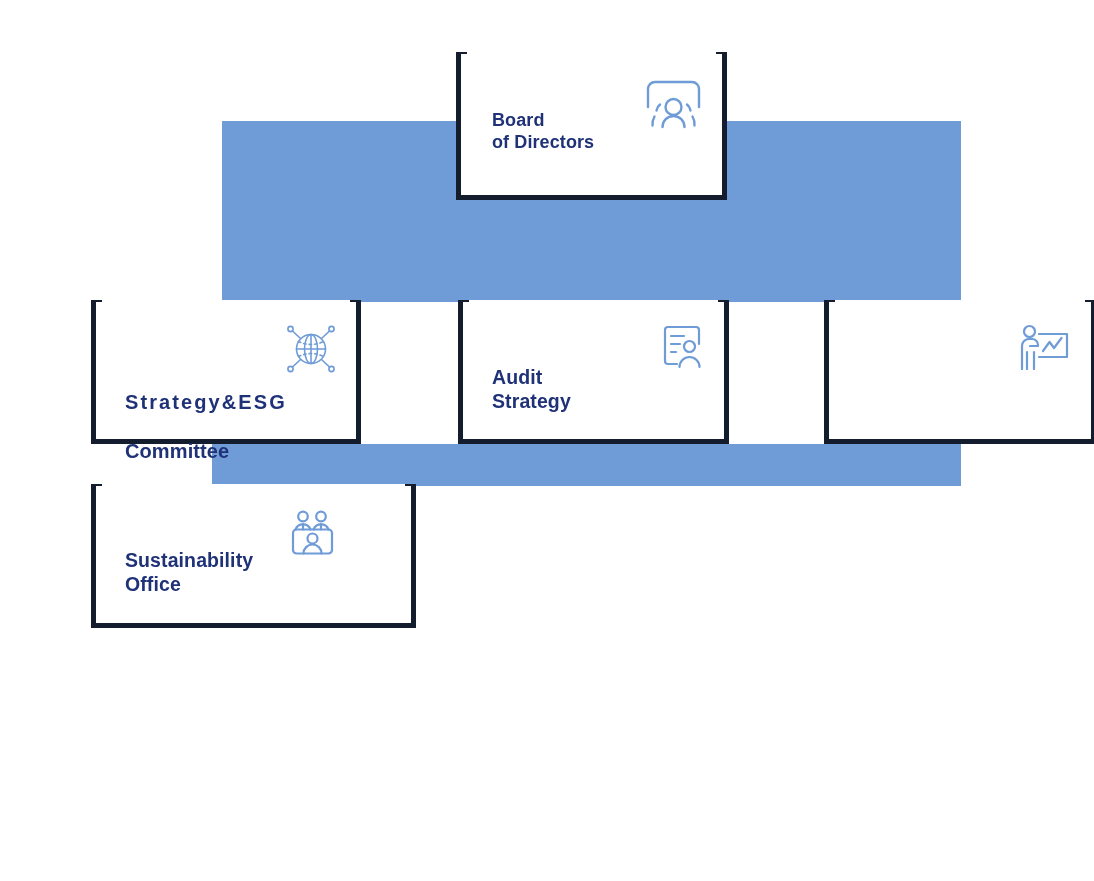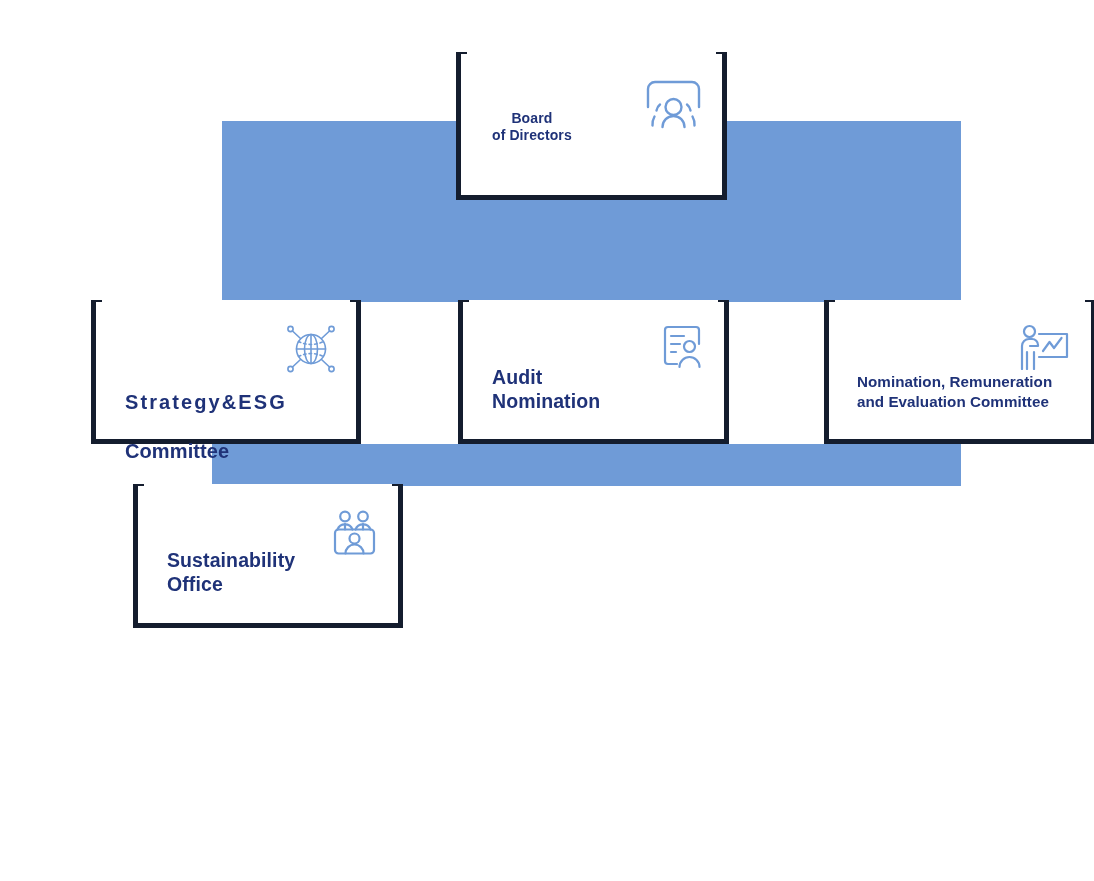--- a/index.html
+++ b/index.html
@@ -76,23 +76,22 @@
     color: #6F9BD7;
   }
   .card-icon svg { display: block; }
 
   
   #card-board {
     left: 456px; top: 52px; width: 271px; height: 148px;
   }
   #card-board .card-title {
     left: 31px; top: 56px;
-    font-size: 14px;
+    font-size: 18px;
     letter-spacing: 0.1px;
-    text-align: center;
   }
   #card-board .card-icon { left: 184px; top: 25px; }
 
   
   #card-strategy {
     left: 91px; top: 300px; width: 270px; height: 144px;
   }
   #card-strategy .card-title {
     left: 29px; top: 64px;
     font-size: 20px;
@@ -119,21 +118,21 @@
   #card-nomination .card-title {
     left: 28px; top: 70px;
     font-size: 15.2px;
     letter-spacing: 0.05px;
     line-height: 1.3;
   }
   #card-nomination .card-icon { left: 189px; top: 22px; }
 
   
   #card-sustainability {
-    left: 91px; top: 484px; width: 270px; height: 144px; margin-left: 42px;
+    left: 91px; top: 484px; width: 325px; height: 144px;
   }
   #card-sustainability .card-title {
     left: 29px; top: 63px;
     font-size: 19.5px;
     letter-spacing: 0.1px;
   }
   #card-sustainability .card-icon { left: 193px; top: 24px; }
 </style>
 </head>
 <body>
@@ -186,38 +185,36 @@
           <circle cx="6.5" cy="7" r="2.6"></circle>
           <circle cx="47.5" cy="47" r="2.6"></circle>
         </svg>
       </div>
     </div>
   </div>
 
   <div class="card" id="card-audit">
     <div class="card-inner">
       <div class="card-title">Audit
-Nomination</div>
+Strategy</div>
       <div class="card-icon">
         <svg width="46" height="46" viewBox="0 0 46 46" fill="none" stroke="#6F9BD7" stroke-width="2.2" stroke-linecap="round" stroke-linejoin="round">
           <path d="M40 20 V6 a3 3 0 0 0 -3 -3 H9 a3 3 0 0 0 -3 3 v31 a3 3 0 0 0 3 3 h9"></path>
           <path d="M12 12 H25"></path>
           <path d="M12 20 H21"></path>
           <path d="M12 28 H17"></path>
           <circle cx="30.5" cy="22.5" r="5.5"></circle>
           <path d="M20.5 43 a10 10 0 0 1 20 0"></path>
         </svg>
       </div>
     </div>
   </div>
 
   <div class="card" id="card-nomination">
     <div class="card-inner">
-      <div class="card-title">Nomination, Remuneration
-and Evaluation Committee</div>
       <div class="card-icon">
         <svg width="52" height="46" viewBox="0 0 52 46" fill="none" stroke="#6F9BD7" stroke-width="2.2" stroke-linecap="round" stroke-linejoin="round">
           <circle cx="11.5" cy="7.5" r="5.5"></circle>
           <path d="M4 45 V22 a7 7 0 0 1 7 -7 h3 a6 6 0 0 1 6 6 v1 h-8"></path>
           <path d="M9 45 V28"></path>
           <path d="M16 45 V28"></path>
           <path d="M21 10 H49 V33 H21"></path>
           <path d="M25 27 L31.5 18 L36 24 L43.5 14"></path>
         </svg>
       </div>

